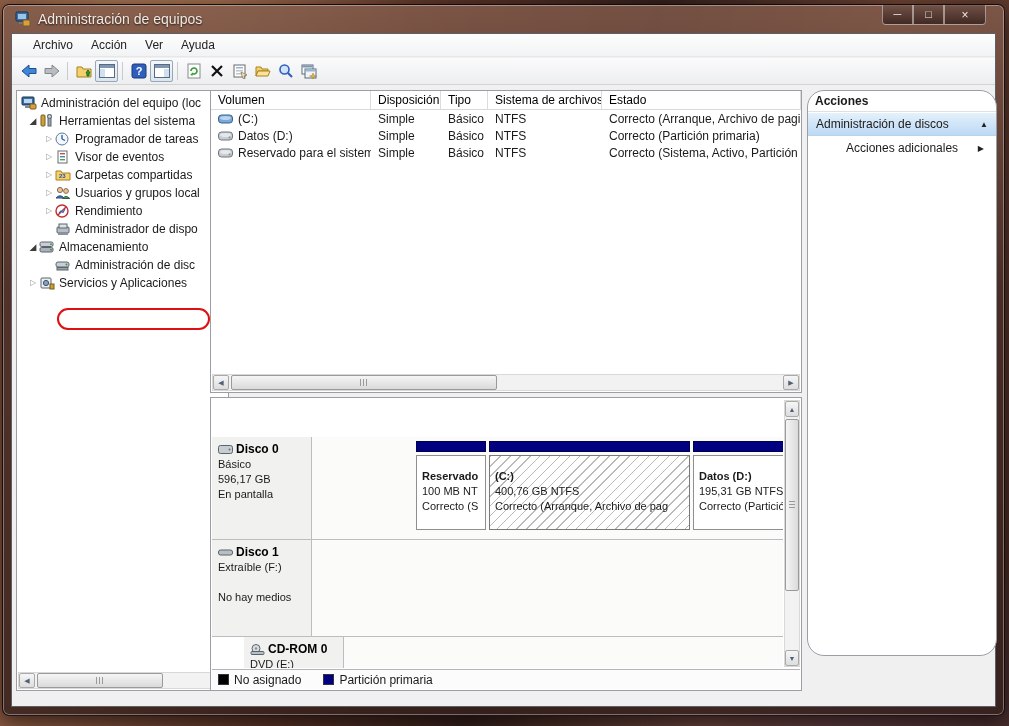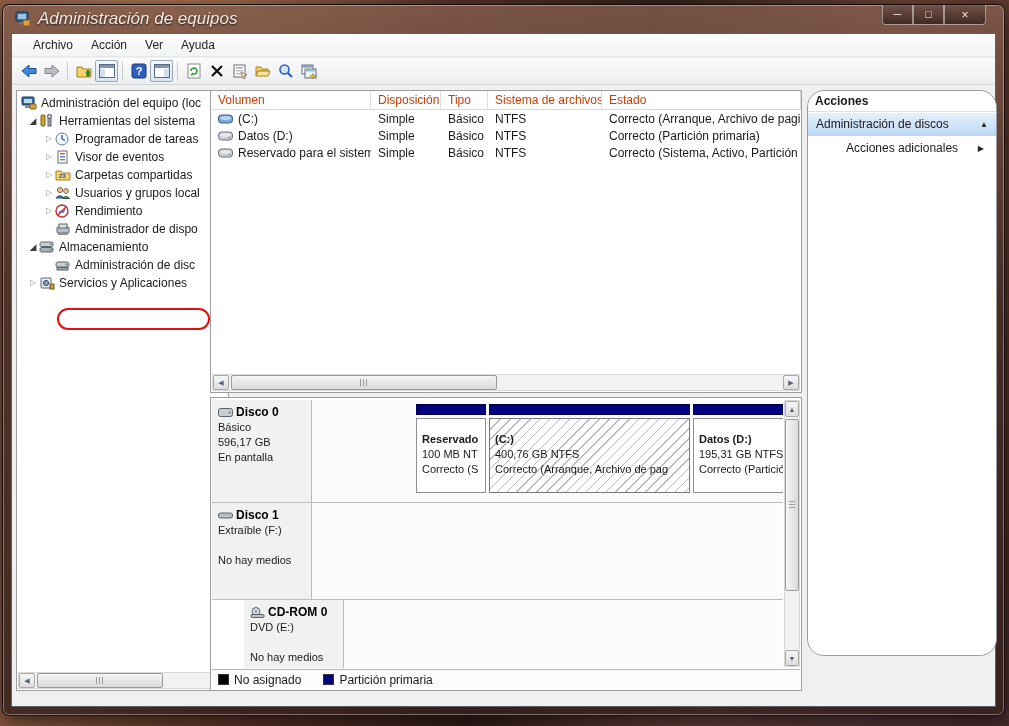--- a/index.html
+++ b/index.html
@@ -12,21 +12,21 @@
       radial-gradient(ellipse 500px 260px at 85% 100%, rgba(90,60,80,0.5), transparent 70%),
       linear-gradient(105deg,#7a4a38 0%,#8d5a41 18%,#5b3327 38%,#35201c 55%,#6e4434 75%,#43271f 100%);
   }
 
   
   .window { position:absolute; left:2px; top:4px; width:1003px; height:712px;
     border-radius:7px; border:1px solid rgba(15,8,8,0.85);
     background:linear-gradient(180deg, rgba(130,92,76,0.82), rgba(70,44,38,0.82) 40%, rgba(52,32,28,0.82));
     box-shadow: inset 0 0 0 1px rgba(255,255,255,0.35), 0 6px 22px rgba(0,0,0,0.65); }
   .titlebar { position:absolute; left:0; top:0; right:0; height:28px; display:flex; align-items:center; padding-left:12px; }
-  .title-text { color:#f2e9e2; text-shadow:0 1px 2px rgba(0,0,0,0.8); font-size:17px;font-style:italic; }
+  .title-text { color:#f2e9e2; text-shadow:0 1px 2px rgba(0,0,0,0.8); font-size:14px; }
   .app-icon { width:16px; height:16px; margin-right:7px; }
   .caption-group { position:absolute; right:18px; top:0; display:flex; }
   .cap-btn { width:31px; height:20px; display:flex; align-items:center; justify-content:center;
     background:linear-gradient(180deg, rgba(110,80,70,0.75), rgba(55,35,30,0.85));
     border:1px solid rgba(255,255,255,0.45); border-top:none; color:#f0e8e2; font-size:11px; line-height:1; }
   .cap-btn:first-child { border-radius:0 0 0 4px; }
   .cap-btn.close { width:42px; border-radius:0 0 4px 0; font-size:12px; }
 
   .client { position:absolute; left:8px; top:28px; right:8px; bottom:8px; background:#f0f0f0; border:1px solid #5f5f66; }
 
@@ -68,36 +68,36 @@
   .sc-track { flex:1; position:relative; }
   .sc-thumb { position:absolute; background:linear-gradient(#f5f5f5,#dadada); border:1px solid #9a9a9a; border-radius:2px; }
   .sc-thumb.h { top:0; bottom:0; }
   .sc-thumb.v { left:0; right:0; background:linear-gradient(90deg,#f5f5f5,#dadada); }
   .grip-h { position:absolute; left:50%; top:3px; bottom:3px; width:9px; margin-left:-4px;
     background:repeating-linear-gradient(90deg,#9a9a9a 0 1px,transparent 1px 3px); }
   .grip-v { position:absolute; top:50%; left:3px; right:3px; height:9px; margin-top:-4px;
     background:repeating-linear-gradient(180deg,#9a9a9a 0 1px,transparent 1px 3px); }
 
   
-  .vl-header { display:flex; height:19px; border-bottom:1px solid #d9d9d9; align-items:center; color:#c2410c; }
+  .vl-header { display:flex; height:19px; border-bottom:1px solid #d9d9d9; align-items:center; color:#000000; }
   .vl-header .cell { border-right:1px solid #dcdcdc; height:19px; line-height:19px; padding-left:7px; overflow:hidden; white-space:nowrap; }
   .vl-row { display:flex; height:17px; align-items:center; white-space:nowrap; }
   .vl-row .cell { padding-left:7px; overflow:hidden; white-space:nowrap; }
   .c1 { width:160px; flex:0 0 160px; display:flex; align-items:center; }
   .c2 { width:70px;  flex:0 0 70px; }
   .c3 { width:47px;  flex:0 0 47px; }
   .c4 { width:114px; flex:0 0 114px; }
   .c5 { flex:1; }
   .vol-icon { width:15px; height:10px; margin:0 5px 0 0; flex:0 0 15px; }
   .vol-hscroll { position:absolute; left:1px; right:1px; bottom:1px; height:17px; }
 
   
   .disk-rows { position:absolute; left:1px; top:2px; right:18px; bottom:22px; overflow:hidden; }
   .disk-row { position:relative; display:flex; border-bottom:1px solid #bdbdbd; }
-  .row-d0 { height:103px; } .row-d1 { height:97px; } .row-cd { height:69px; border-bottom:none;padding-left:32px; }
+  .row-d0 { height:103px;margin-top:37px; } .row-d1 { height:97px; } .row-cd { height:69px; border-bottom:none;padding-left:32px; }
   .disk-label { flex:0 0 100px; background:#f1f1ef; border-right:1px solid #bdbdbd; padding:5px 4px 0 6px; font-size:11px; line-height:15px; }
   .disk-title { font-weight:bold; font-size:12px; display:flex; align-items:center; color:#000; }
   .disk-title svg { margin-right:3px; }
   .disk-area { flex:1; background:#fbfbfa; position:relative; }
   .partition { position:absolute; top:4px; bottom:9px; display:flex; flex-direction:column; }
   .p-bar { height:11px; background:#000080; border:1px solid #00004d; }
   .p-body { flex:1; margin-top:3px; border:1px solid #8f8f8f; background:#fff; padding:13px 1px 0 5px; font-size:11px; line-height:15px; overflow:hidden; white-space:nowrap; }
   .p-body .p-title { font-weight:bold; }
   .p-body.hatched { background:
       repeating-linear-gradient(135deg, rgba(130,130,130,0.55) 0 1px, transparent 1px 7px), #fff;

